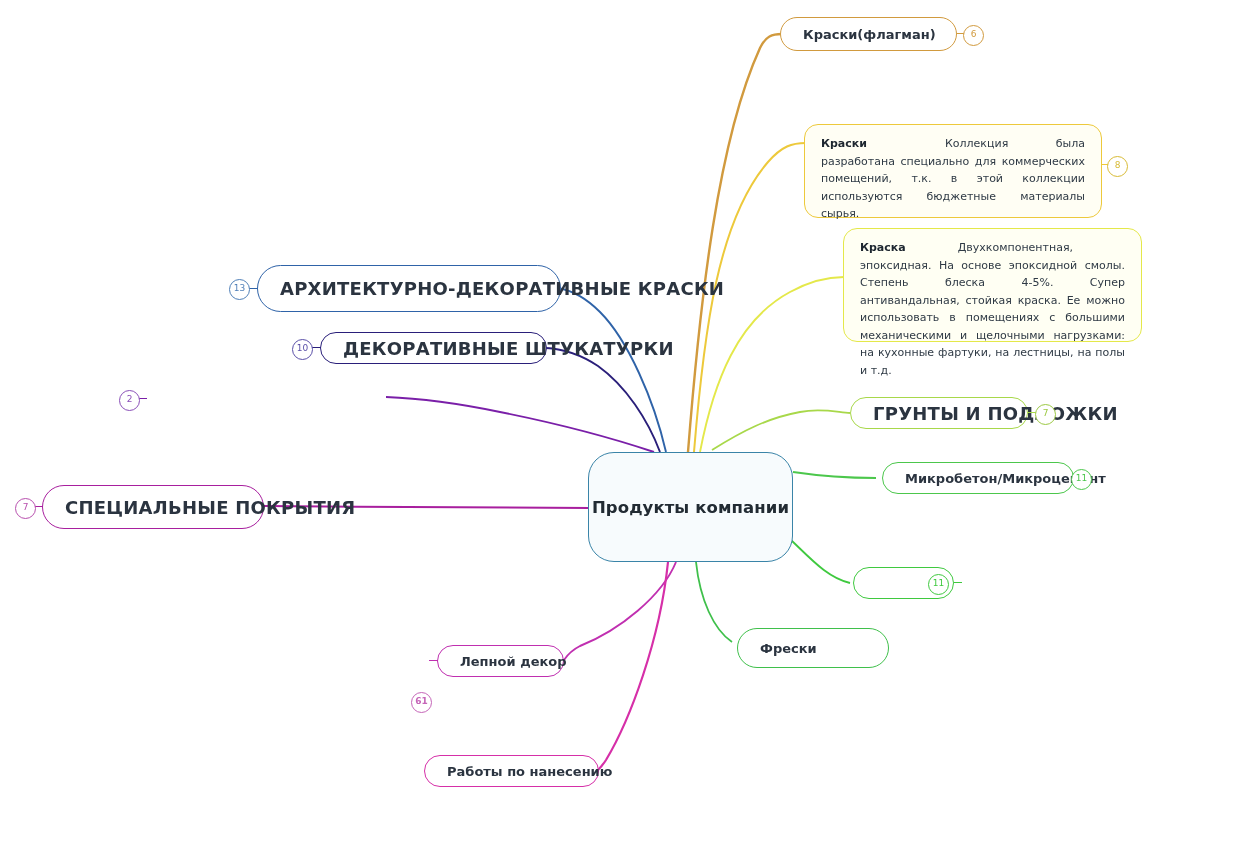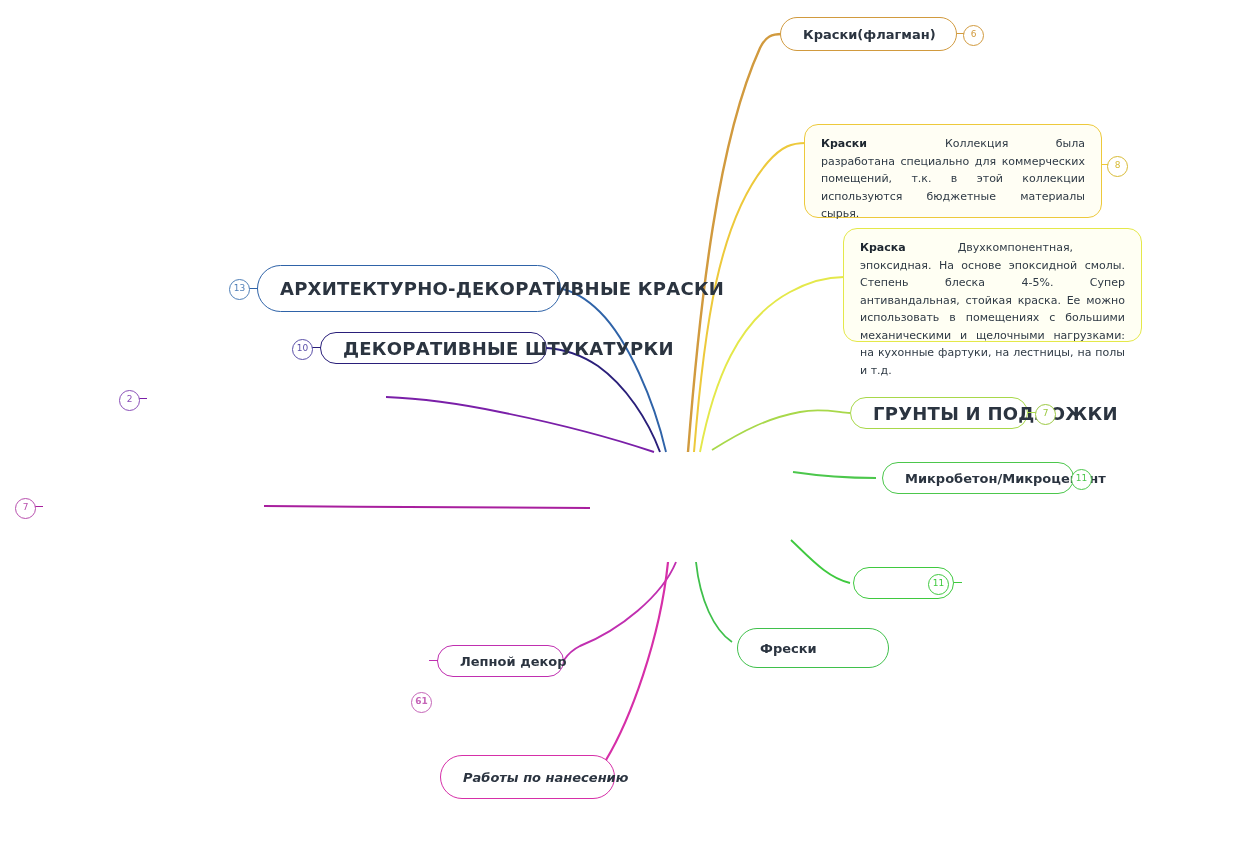--- a/index.html
+++ b/index.html
@@ -131,20 +131,23 @@
     <path d="M 696 562 C 700 600 714 630 732 642" stroke="#3fc04b" stroke-width="1.8" fill="none"></path>
 
     <path d="M 666 452 C 654 400 628 340 600 312 C 584 296 570 290 558 288" stroke="#2f63a8" stroke-width="1.9" fill="none"></path>
     <path d="M 660 452 C 648 420 626 386 598 366 C 580 354 564 349 546 348" stroke="#2a1f7a" stroke-width="1.9" fill="none"></path>
     <path d="M 654 452 C 618 440 560 424 500 412 C 452 402 412 398 386 397" stroke="#7a1fa8" stroke-width="1.9" fill="none"></path>
     <path d="M 590 508 C 520 508 380 507 264 506" stroke="#a81f9e" stroke-width="1.9" fill="none"></path>
     <path d="M 676 562 C 662 596 620 630 580 646 C 572 650 568 654 564 660" stroke="#c02fb0" stroke-width="1.9" fill="none"></path>
     <path d="M 668 562 C 660 640 630 720 606 760 C 602 766 600 768 598 770" stroke="#d62fa8" stroke-width="2.2" fill="none"></path>
   </svg>
 
+  <div class="node root" style="left:588px; top:452px; width:205px; height:110px;">
+    <span class="node-label">Продукты компании</span>
+  </div>
 
   <div class="node pill" style="left:780px; top:17px; width:177px; height:34px; border-color:#d19a3e;">
     <span class="node-label" style="display:flex; justify-content:space-between; align-items:center;">
       <span>Краски</span>
       <span>(флагман)</span>
     </span>
   </div>
   <div class="stub" style="left:957px; top:33px; width:9px; background:#d19a3e;"></div>
   <div class="badge" style="left:963px; top:25px; color:#d19a3e;">
     <span>6</span>
@@ -207,30 +210,33 @@
   <div class="stub" style="left:311px; top:347px; width:10px; background:#2a1f7a;"></div>
   <div class="badge" style="left:292px; top:339px; color:#5a4fa8;">
     <span>10</span>
   </div>
 
   <div class="stub" style="left:137px; top:398px; width:10px; background:#7a1fa8;"></div>
   <div class="badge" style="left:119px; top:390px; color:#8a4fb8;">
     <span>2</span>
   </div>
 
+  <div class="node pill caps" style="left:42px; top:485px; width:222px; height:44px; border-color:#a81f9e; border-radius:22px;">
+    <span class="node-label" style="text-align:center;">СПЕЦИАЛЬНЫЕ ПОКРЫТИЯ</span>
+  </div>
   <div class="stub" style="left:33px; top:506px; width:10px; background:#a81f9e;"></div>
   <div class="badge" style="left:15px; top:498px; color:#b84fae;">
     <span>7</span>
   </div>
 
   <div class="node pill" style="left:437px; top:645px; width:127px; height:32px; border-color:#c02fb0;">
     <span class="node-label" style="text-align:left;">Лепной декор</span>
   </div>
   <div class="stub" style="left:429px; top:660px; width:9px; background:#c02fb0;"></div>
   <div class="badge" style="left:411px; top:692px; color:#c565b8;font-weight:bold;">
     <span>61</span>
   </div>
 
-  <div class="node pill" style="left:440px; top:755px; width:175px; height:44px; border-color:#d62fa8;font-style:italic;">
+  <div class="node pill" style="left:424px; top:755px; width:175px; height:32px; border-color:#d62fa8;">
     <span class="node-label" style="text-align:center;">Работы по нанесению</span>
   </div>
 
 </div>
 
 </body></html>

